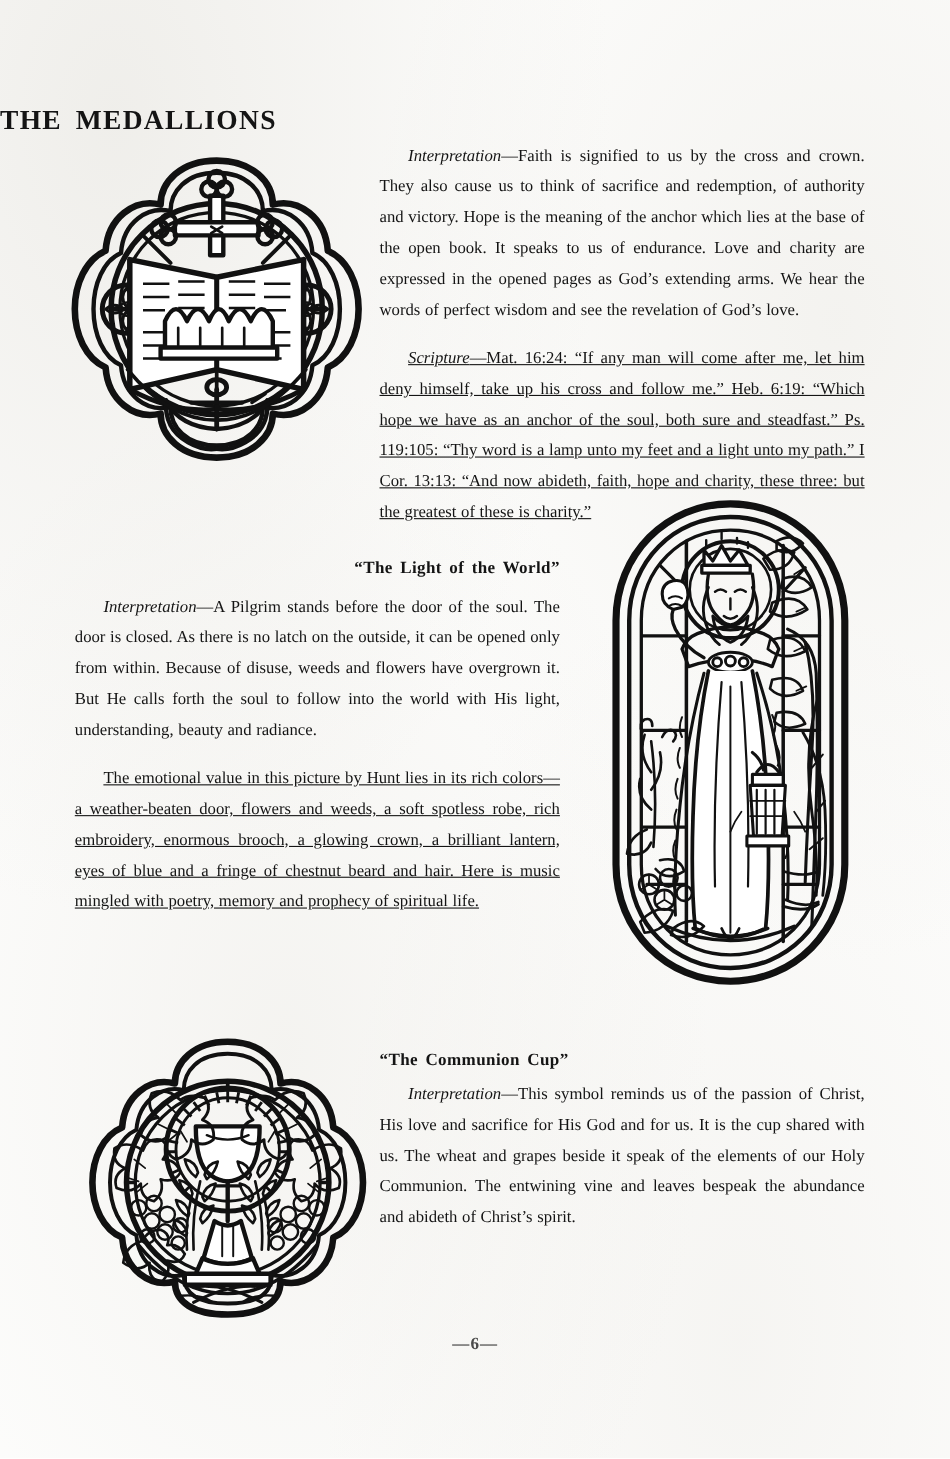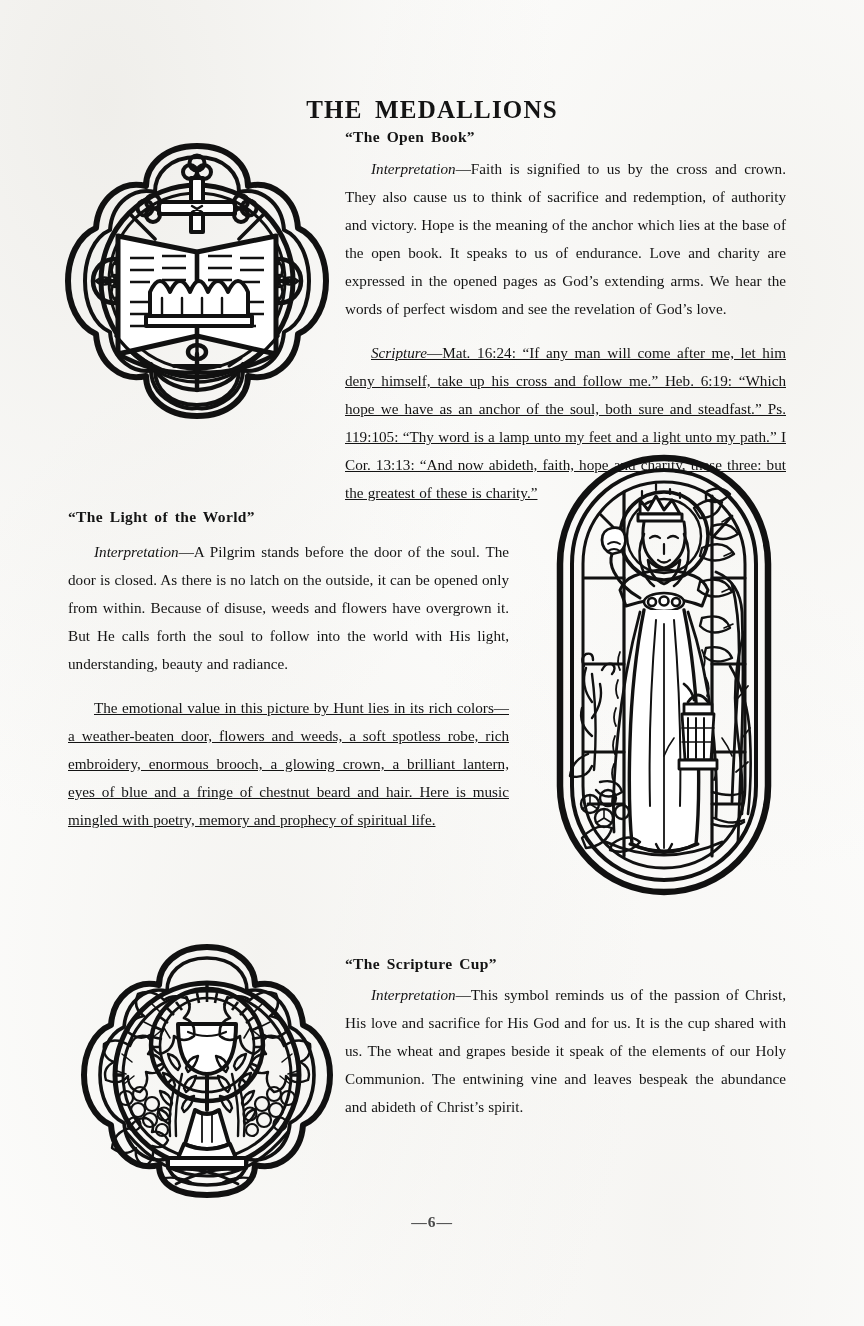--- a/index.html
+++ b/index.html
@@ -28,21 +28,20 @@
       radial-gradient(ellipse at 88% 22%, rgba(232,230,224,.45) 0%, rgba(255,255,255,0) 40%),
       radial-gradient(ellipse at 30% 72%, rgba(231,229,223,.40) 0%, rgba(255,255,255,0) 45%),
       radial-gradient(ellipse at 78% 92%, rgba(234,232,227,.40) 0%, rgba(255,255,255,0) 40%);
   }
 
   .page-title {
     position: absolute;
     left: 0;
     top: 96px;
     width: 864px;
-    text-align: center;
     font-size: 25px;
     font-weight: bold;
     letter-spacing: 1.2px;
     word-spacing: 5px;
   }
 
   .section-heading {
     font-size: 15.5px;
     font-weight: bold;
     letter-spacing: .35px;
@@ -69,20 +68,21 @@
   }
   .col-open-book .section-heading { margin-bottom: 9px; }
 
   .col-light {
     position: absolute;
     left: 68px;
     top: 508px;
     width: 441px;
   }
   .col-light .section-heading {
+    text-align: right;
     margin-bottom: 12px;
   }
 
   .col-cup {
     position: absolute;
     left: 345px;
     top: 955px;
     width: 441px;
   }
   .col-cup .section-heading { margin-bottom: 8px; }
@@ -191,21 +191,20 @@
         <path d="M139 250 q-34 -2 -46 -26 q-2 26 20 38 q14 8 26 6" stroke-width="4"></path>
         <path d="M139 250 q34 -2 46 -26 q2 26 -20 38 q-14 8 -26 6" stroke-width="4"></path>
         <path d="M83 218 l12 8 M183 218 l-12 8" stroke-width="3"></path>
       </g>
 
       <path d="M58 196 q38 46 81 46 q43 0 81 -46" stroke-width="3.4"></path>
     </svg>
   </div>
 
   <div class="col-open-book">
-    <div class="section-heading">“The Open Book”</div>
     <p class="body-par">
       <span class="lead">Interpretation</span><span>—Faith is signified to us by the cross and crown. They also cause us to think of sacrifice and redemption, of authority and victory. Hope is the meaning of the anchor which lies at the base of the open book. It speaks to us of endurance. Love and charity are expressed in the opened pages as God’s extending arms. We hear the words of perfect wisdom and see the revelation of God’s love.</span>
     </p>
     <p class="body-par">
       <span class="lead">Scripture</span><span>—Mat. 16:24: “If any man will come after me, let him deny himself, take up his cross and follow me.” Heb. 6:19: “Which hope we have as an anchor of the soul, both sure and steadfast.” Ps. 119:105: “Thy word is a lamp unto my feet and a light unto my path.” I Cor. 13:13: “And now abideth, faith, hope and charity, these three: but the greatest of these is charity.”</span>
     </p>
   </div>
 
   <div class="figure fig-light">
     <svg viewBox="0 0 296 446" xmlns="http://www.w3.org/2000/svg" fill="none" stroke="#111" stroke-width="3.6" stroke-linecap="round" stroke-linejoin="round">
@@ -446,20 +445,20 @@
       <g stroke-width="2.8">
         <path d="M98 228 q28 -4 62 14 M160 228 q-28 -4 -62 14"></path>
         <path d="M86 236 q18 -2 30 6 M172 236 q-18 -2 -30 6" stroke-width="2.2"></path>
       </g>
 
       <path d="M48 190 q36 44 81 44 q45 0 81 -44" stroke-width="3.2"></path>
     </svg>
   </div>
 
   <div class="col-cup">
-    <div class="section-heading">“The Scripture Cup”</div>
+    <div class="section-heading">“The Communion Cup”</div>
     <p class="body-par">
       <span class="lead">Interpretation</span><span>—This symbol reminds us of the passion of Christ, His love and sacrifice for His God and for us. It is the cup shared with us. The wheat and grapes beside it speak of the elements of our Holy Communion. The entwining vine and leaves bespeak the abundance and abideth of Christ’s spirit.</span>
     </p>
   </div>
 
   <div class="page-number">—6—</div>
 </div>
 
 </body></html>

